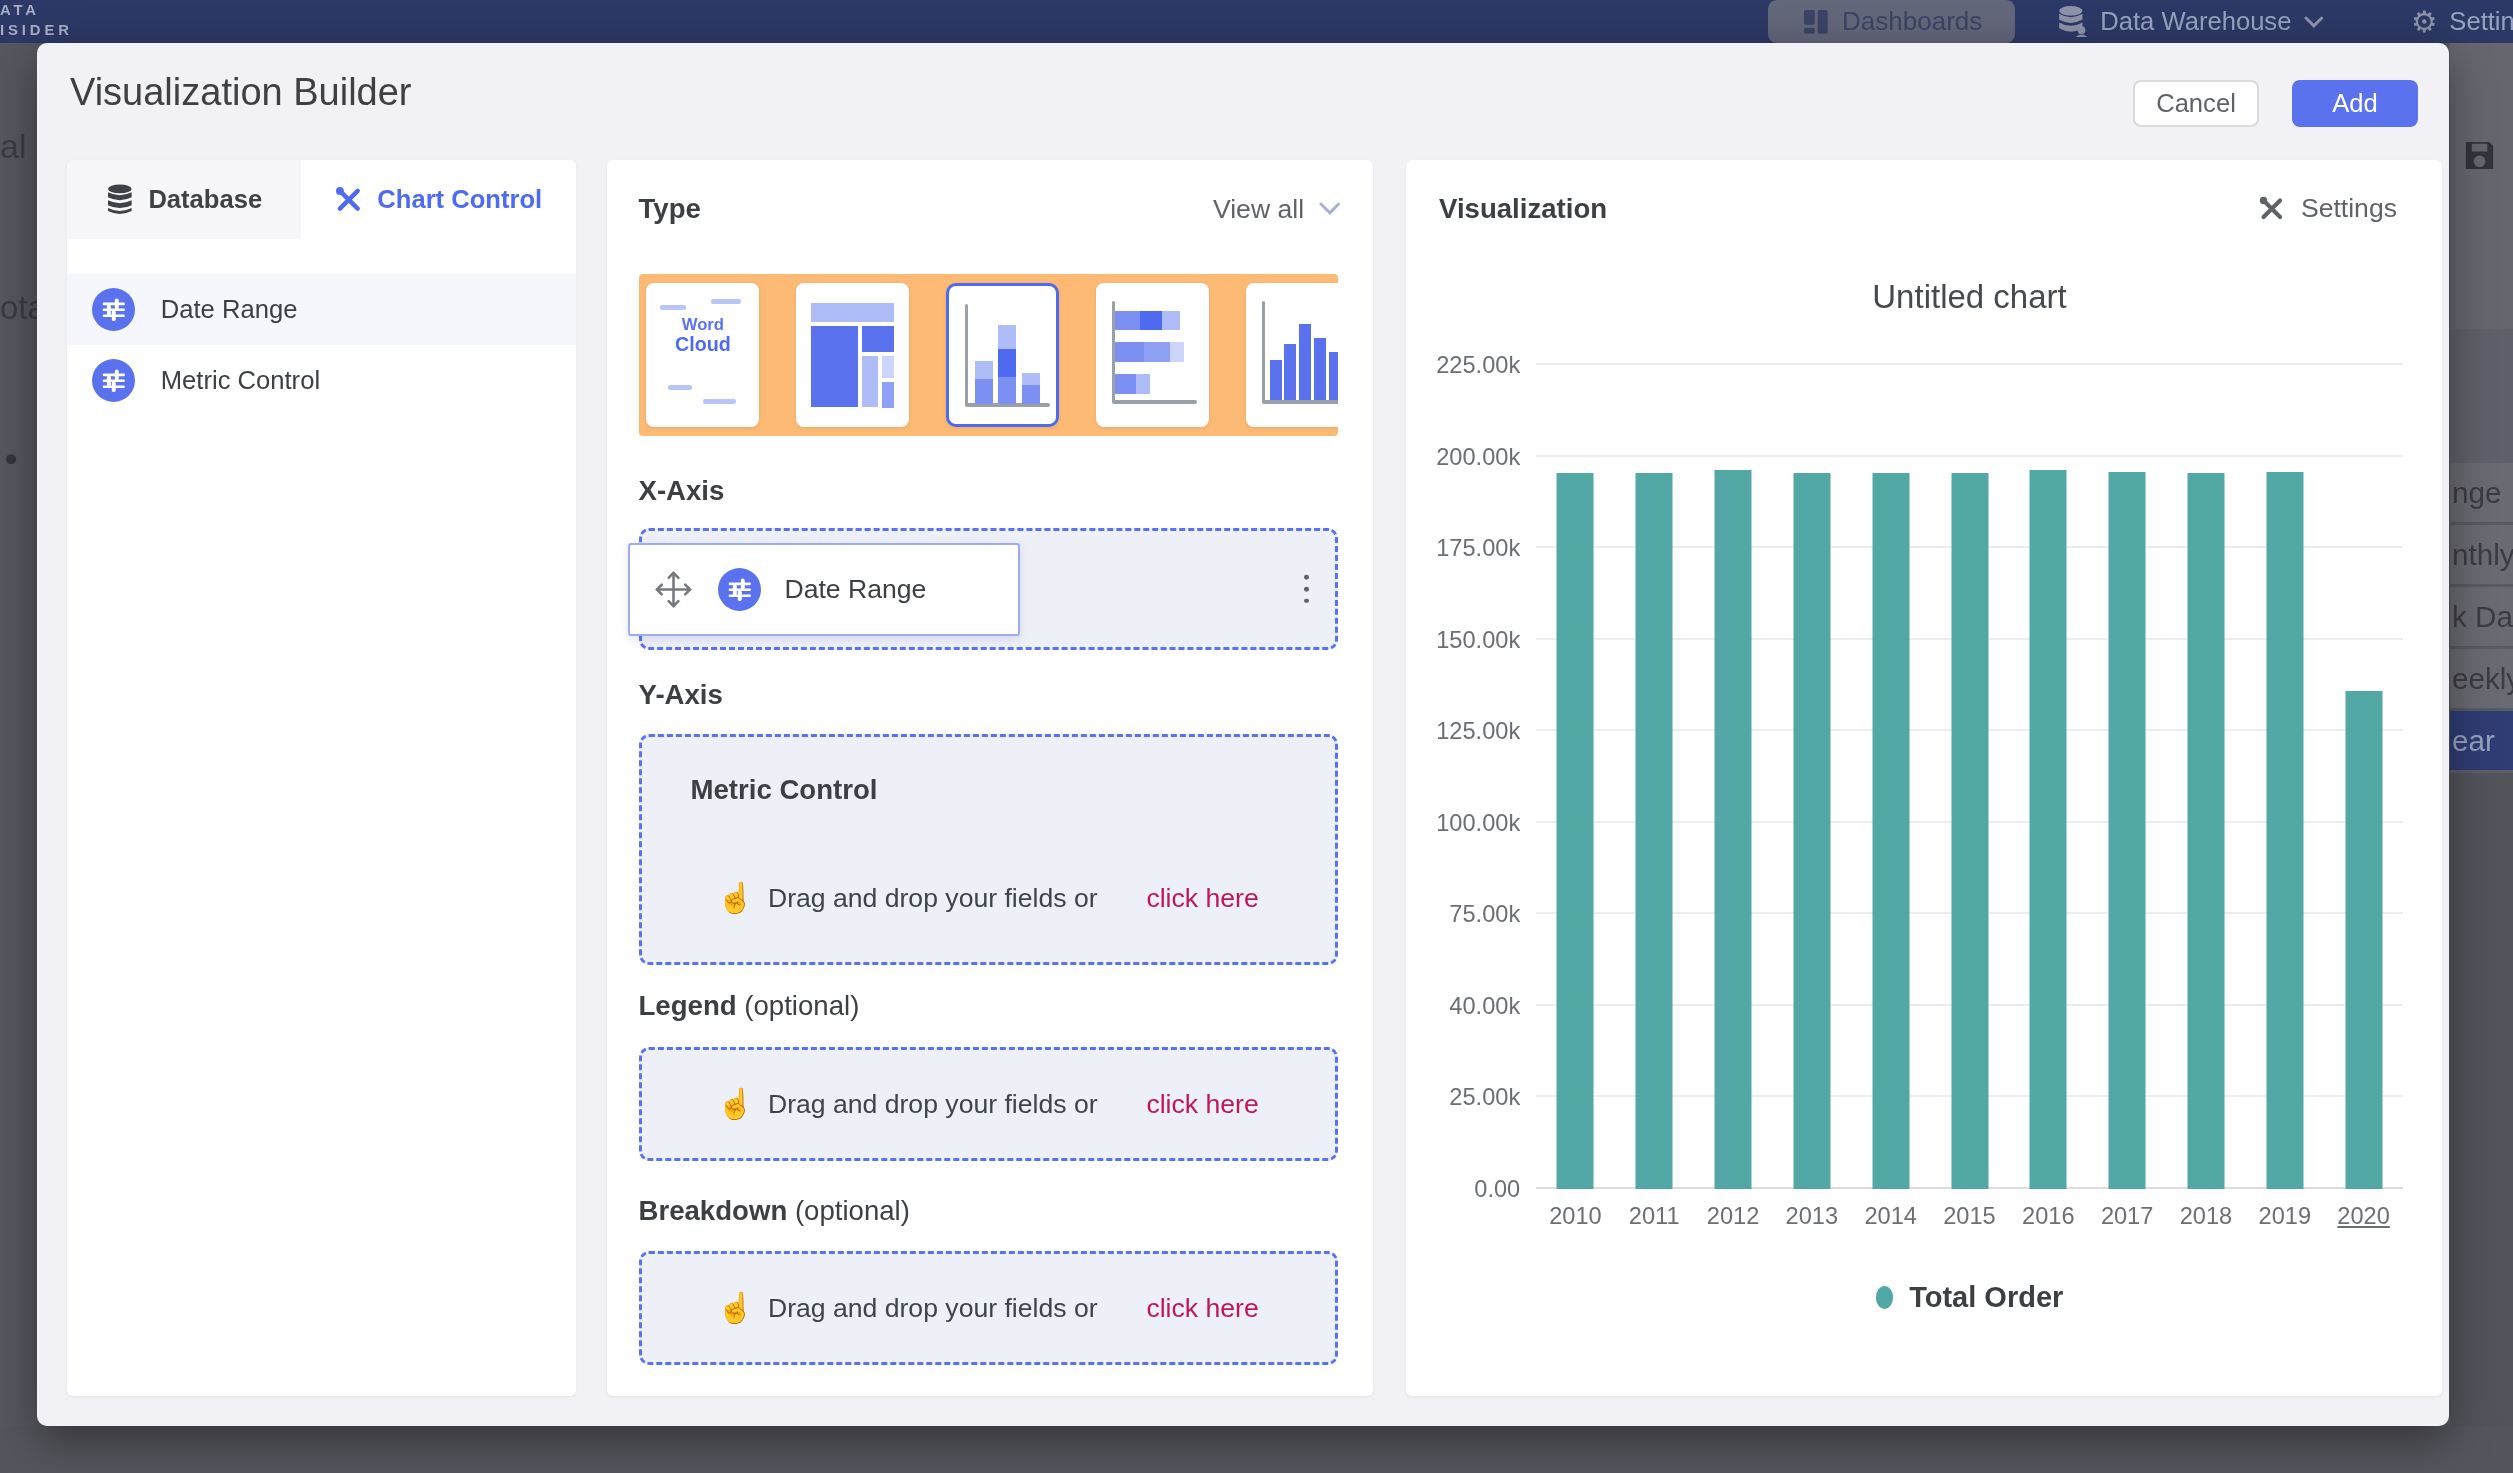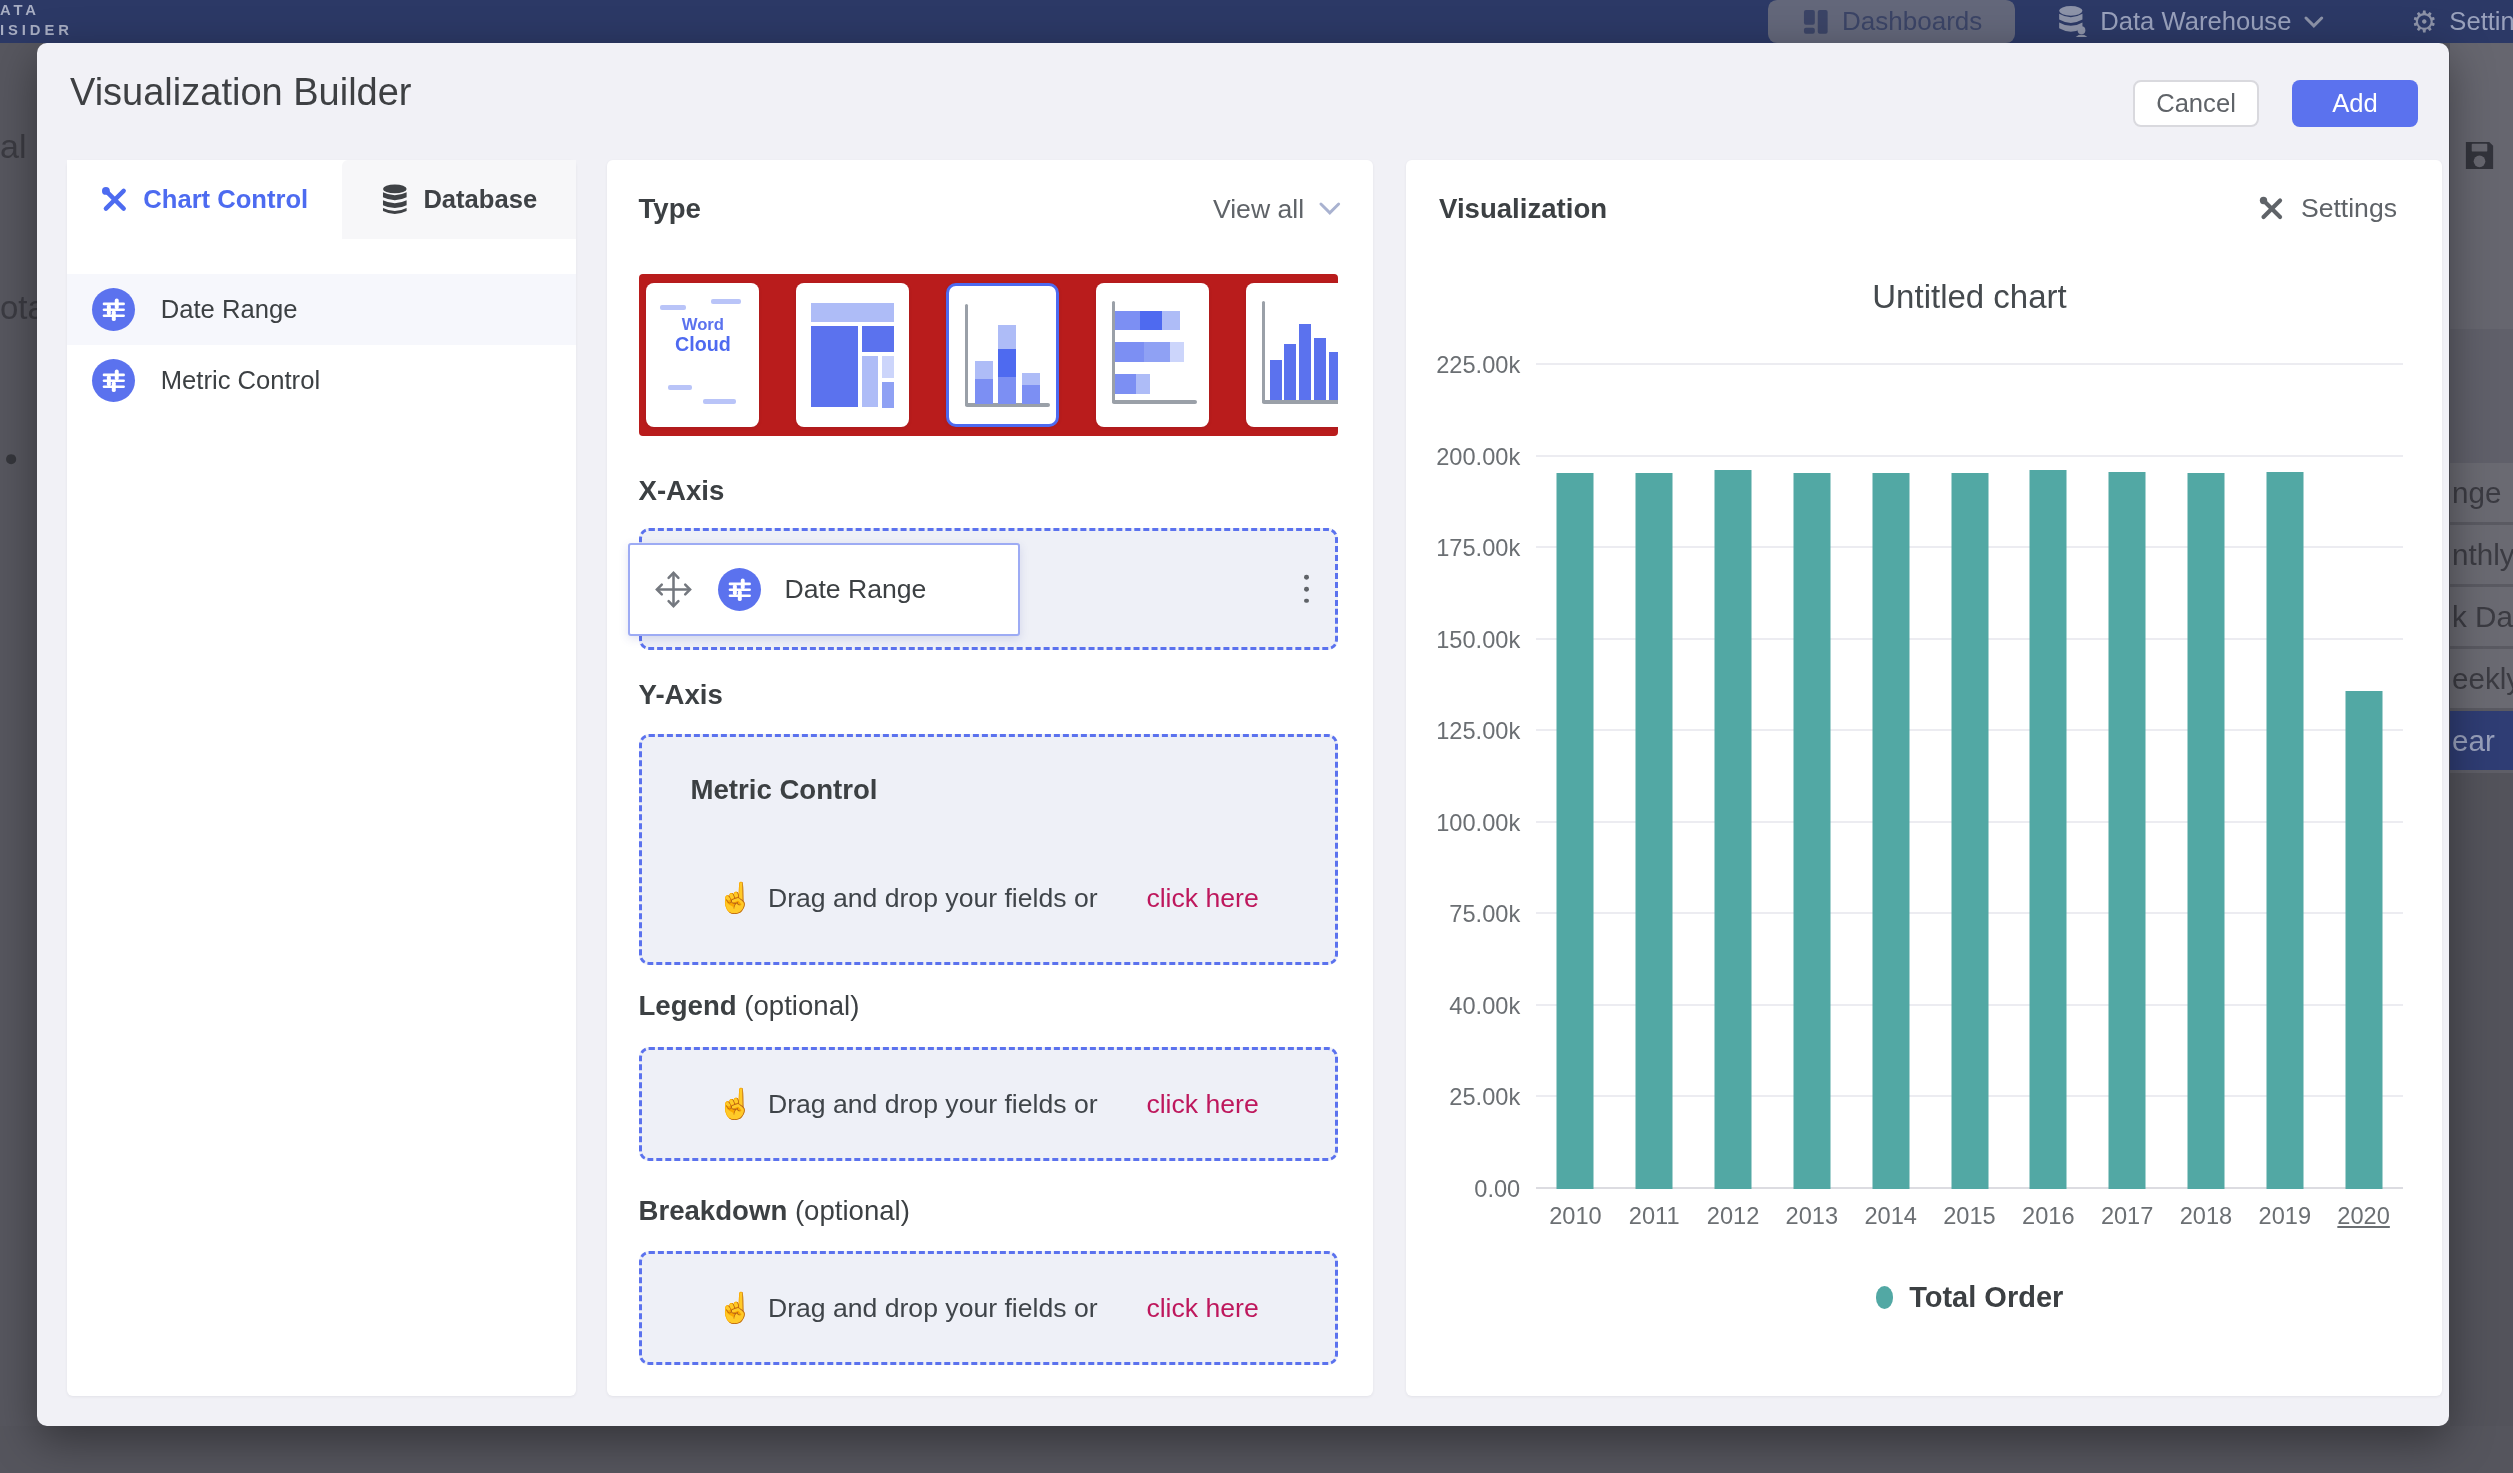--- a/index.html
+++ b/index.html
@@ -46,21 +46,21 @@
   .tab{display:flex;align-items:center;justify-content:center;gap:13.8px;font-size:25.6px;font-weight:bold;box-sizing:border-box;}
   .tab-db{flex:0 0 234px;background:#f7f7f9;color:#3f4246;border-radius:5.9px 0 0 0;}
   .tab-cc{flex:1;background:#fff;color:#4d6bf0;border-radius:0 5.9px 0 0;}
   .fieldlist{margin-top:35px;}
   .fieldrow{height:71px;display:flex;align-items:center;gap:25.6px;padding-left:25.6px;font-size:25.6px;color:#3c4043;}
   .fieldrow.sel{background:#f6f7fc;}
   .blue-circle{width:43px;height:43px;border-radius:50%;background:#5b72ee;display:flex;align-items:center;justify-content:center;flex:0 0 43px;}
   .type-row{position:absolute;left:31.5px;right:31.5px;top:33px;display:flex;justify-content:space-between;align-items:center;}
   .h-bold{font-size:27.6px;font-weight:bold;color:#3c4043;}
   .viewall{display:flex;align-items:center;gap:13.8px;font-size:26.6px;color:#5f6368;}
-  .cards{position:absolute;left:31.5px;top:114px;width:699px;height:162px;background:#b91c1c;border-radius:3.9px;
+  .cards{position:absolute;left:31.5px;top:114px;width:699px;height:162px;background:#fdba74;border-radius:3.9px;
          display:flex;align-items:center;gap:37px;padding-left:7.9px;box-sizing:border-box;overflow:hidden;}
   .card{flex:0 0 113px;width:113px;height:144px;background:#fff;border-radius:7.9px;box-shadow:0 1px 3.9px rgba(30,30,60,.10);
         position:relative;box-sizing:border-box;overflow:hidden;}
   .card.sel{border:3px solid #4e6af0;border-radius:9.9px;}
   .wc-word{display:block;text-align:center;font-weight:bold;color:#5b72ee;line-height:1.1;}
   .wc-mini{position:absolute;background:#b9c4f8;height:4.9px;border-radius:2px;}
   .tm{position:absolute;}
   .axis-l{position:absolute;left:15.8px;top:17.7px;width:3px;height:102px;background:#9aa0a8;border-radius:2px;}
   .axis-b{position:absolute;left:15.8px;top:117px;width:85px;height:3.9px;background:#9aa0a8;border-radius:2px;}
   .seg{position:absolute;}
@@ -181,44 +181,44 @@
     <div class="sr-tail"></div>
   </div>
 
   <div class="modal">
     <div class="modal-title">Visualization Builder</div>
     <div class="btn btn-cancel">Cancel</div>
     <div class="btn btn-add">Add</div>
 
     <div class="panel panel-left">
       <div class="tabs">
-        <div class="tab tab-cc">
-          <span>
-            <svg width="29.6" height="29.6" viewBox="0 0 30 30">
-                <g stroke="#4d6bf0" stroke-width="4.5" stroke-linecap="round">
-                  <line x1="6" y1="6" x2="24" y2="24"></line>
-                  <line x1="24" y1="6" x2="6" y2="24"></line>
-                </g>
-                <circle cx="6" cy="6" r="4" fill="#4d6bf0"></circle>
-              </svg>
-          </span>
-          <span>Chart Control</span>
-        </div>
         <div class="tab tab-db">
           <span>
             <svg width="29.6" height="31.5" viewBox="0 0 30 32">
                 <g fill="#3f4246">
                   <ellipse cx="15" cy="5" rx="12" ry="4.5"></ellipse>
                   <path d="M3 8.5 q12 6 24 0 v5 q-12 6 -24 0 z"></path>
                   <path d="M3 16.5 q12 6 24 0 v5 q-12 6 -24 0 z"></path>
                   <path d="M3 24.5 q12 6 24 0 v3 q-12 6 -24 0 z"></path>
                 </g>
               </svg>
           </span>
           <span>Database</span>
+        </div>
+        <div class="tab tab-cc">
+          <span>
+            <svg width="29.6" height="29.6" viewBox="0 0 30 30">
+                <g stroke="#4d6bf0" stroke-width="4.5" stroke-linecap="round">
+                  <line x1="6" y1="6" x2="24" y2="24"></line>
+                  <line x1="24" y1="6" x2="6" y2="24"></line>
+                </g>
+                <circle cx="6" cy="6" r="4" fill="#4d6bf0"></circle>
+              </svg>
+          </span>
+          <span>Chart Control</span>
         </div>
       </div>
       <div class="fieldlist">
         <div class="fieldrow sel">
           <span class="blue-circle">
             <svg width="25.6" height="25.6" viewBox="0 0 26 26">
                 <g stroke="#fff" stroke-width="2.6" stroke-linecap="round">
                   <line x1="3" y1="7" x2="23" y2="7"></line>
                   <line x1="3" y1="13" x2="23" y2="13"></line>
                   <line x1="3" y1="19" x2="23" y2="19"></line>

